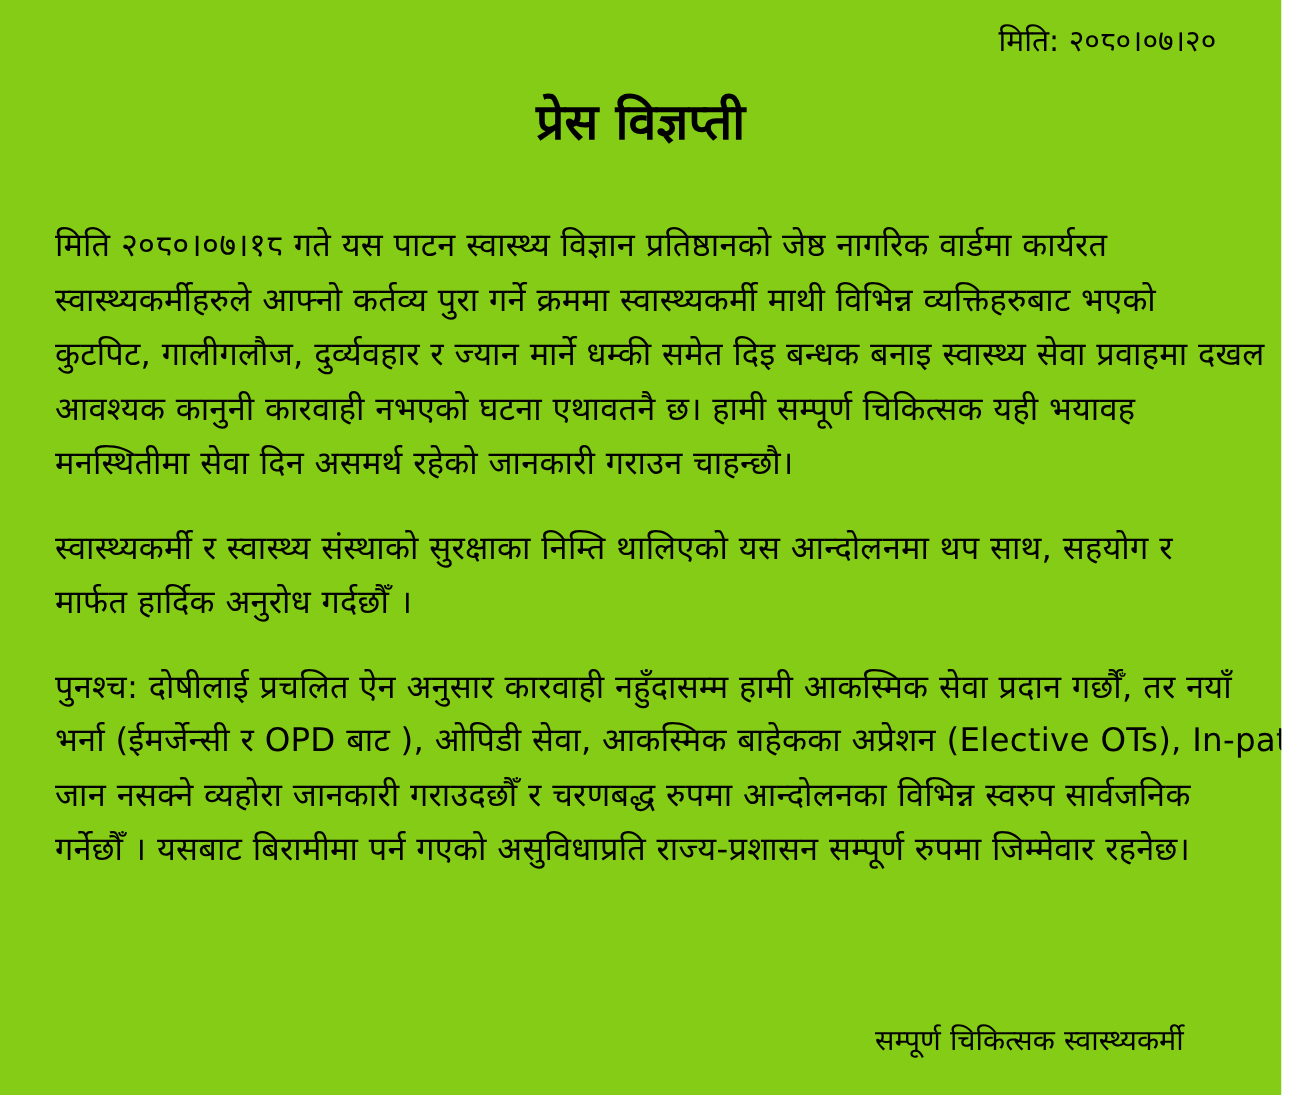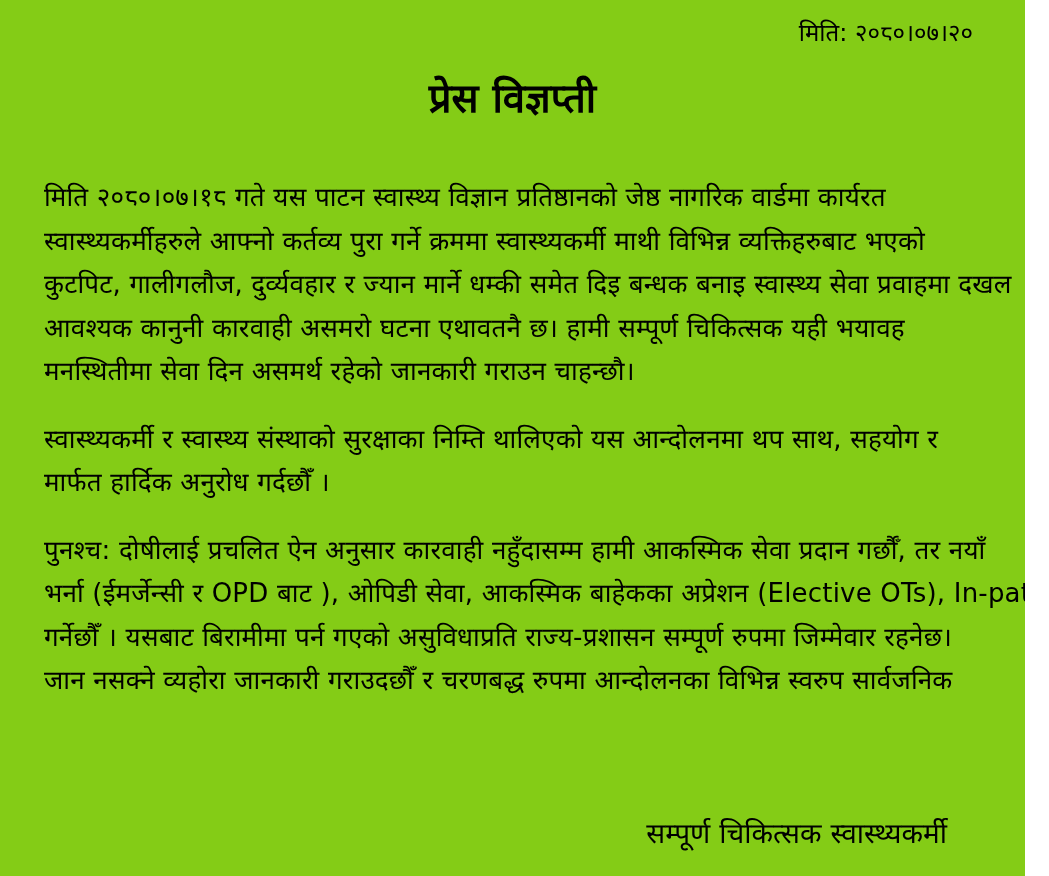--- a/index.html
+++ b/index.html
@@ -48,21 +48,21 @@
     white-space: nowrap;
     letter-spacing: 0.2px;
   }
   .signature {
     position: absolute;
     right: 78px;
     bottom: 14px;
     text-align: center;
   }
   .sig-line {
-    font-size: 28px;
+    font-size: 23px;
     line-height: 57px;
     white-space: nowrap;
   }
 </style>
 </head>
 <body>
 
 <div class="page">
 
   <div class="date-line">मिति: २०८०।०७।२०</div>
@@ -70,34 +70,34 @@
   <h1 class="doc-title">
     <span>प्रेस विज्ञप्ती</span>
   </h1>
 
   <div class="body-text">
 
     <div class="paragraph">
       <div class="t-line">मिति २०८०।०७।१८ गते यस पाटन स्वास्थ्य विज्ञान प्रतिष्ठानको जेष्ठ नागरिक वार्डमा कार्यरत</div>
       <div class="t-line">स्वास्थ्यकर्मीहरुले आफ्नो कर्तव्य पुरा गर्ने क्रममा स्वास्थ्यकर्मी माथी विभिन्न व्यक्तिहरुबाट भएको</div>
       <div class="t-line">कुटपिट, गालीगलौज, दुर्व्यवहार र ज्यान मार्ने धम्की समेत दिइ बन्धक बनाइ स्वास्थ्य सेवा प्रवाहमा दखल</div>
-      <div class="t-line">आवश्यक कानुनी कारवाही असमरो घटना एथावतनै छ। हामी सम्पूर्ण चिकित्सक यही भयावह</div>
+      <div class="t-line">आवश्यक कानुनी कारवाही नभएको घटना एथावतनै छ। हामी सम्पूर्ण चिकित्सक यही भयावह</div>
       <div class="t-line">मनस्थितीमा सेवा दिन असमर्थ रहेको जानकारी गराउन चाहन्छौ।</div>
     </div>
 
     <div class="paragraph">
       <div class="t-line">स्वास्थ्यकर्मी र स्वास्थ्य संस्थाको सुरक्षाका निम्ति थालिएको यस आन्दोलनमा थप साथ, सहयोग र</div>
       <div class="t-line">मार्फत हार्दिक अनुरोध गर्दछौँ ।</div>
     </div>
 
     <div class="paragraph">
       <div class="t-line">पुनश्च: दोषीलाई प्रचलित ऐन अनुसार कारवाही नहुँदासम्म हामी आकस्मिक सेवा प्रदान गर्छौँ, तर नयाँ</div>
       <div class="t-line">भर्ना (ईमर्जेन्सी र OPD बाट ), ओपिडी सेवा,  आकस्मिक बाहेकका अप्रेशन (Elective OTs), In-patient round मा</div>
+      <div class="t-line">जान नसक्ने व्यहोरा जानकारी गराउदछौँ र चरणबद्ध रुपमा आन्दोलनका विभिन्न स्वरुप सार्वजनिक</div>
       <div class="t-line">गर्नेछौँ । यसबाट बिरामीमा पर्न गएको असुविधाप्रति राज्य-प्रशासन सम्पूर्ण रुपमा जिम्मेवार रहनेछ।</div>
-      <div class="t-line">जान नसक्ने व्यहोरा जानकारी गराउदछौँ र चरणबद्ध रुपमा आन्दोलनका विभिन्न स्वरुप सार्वजनिक</div>
     </div>
 
   </div>
 
   <div class="signature">
     <div class="sig-line">सम्पूर्ण चिकित्सक स्वास्थ्यकर्मी</div>
   </div>
 
 </div>
 

